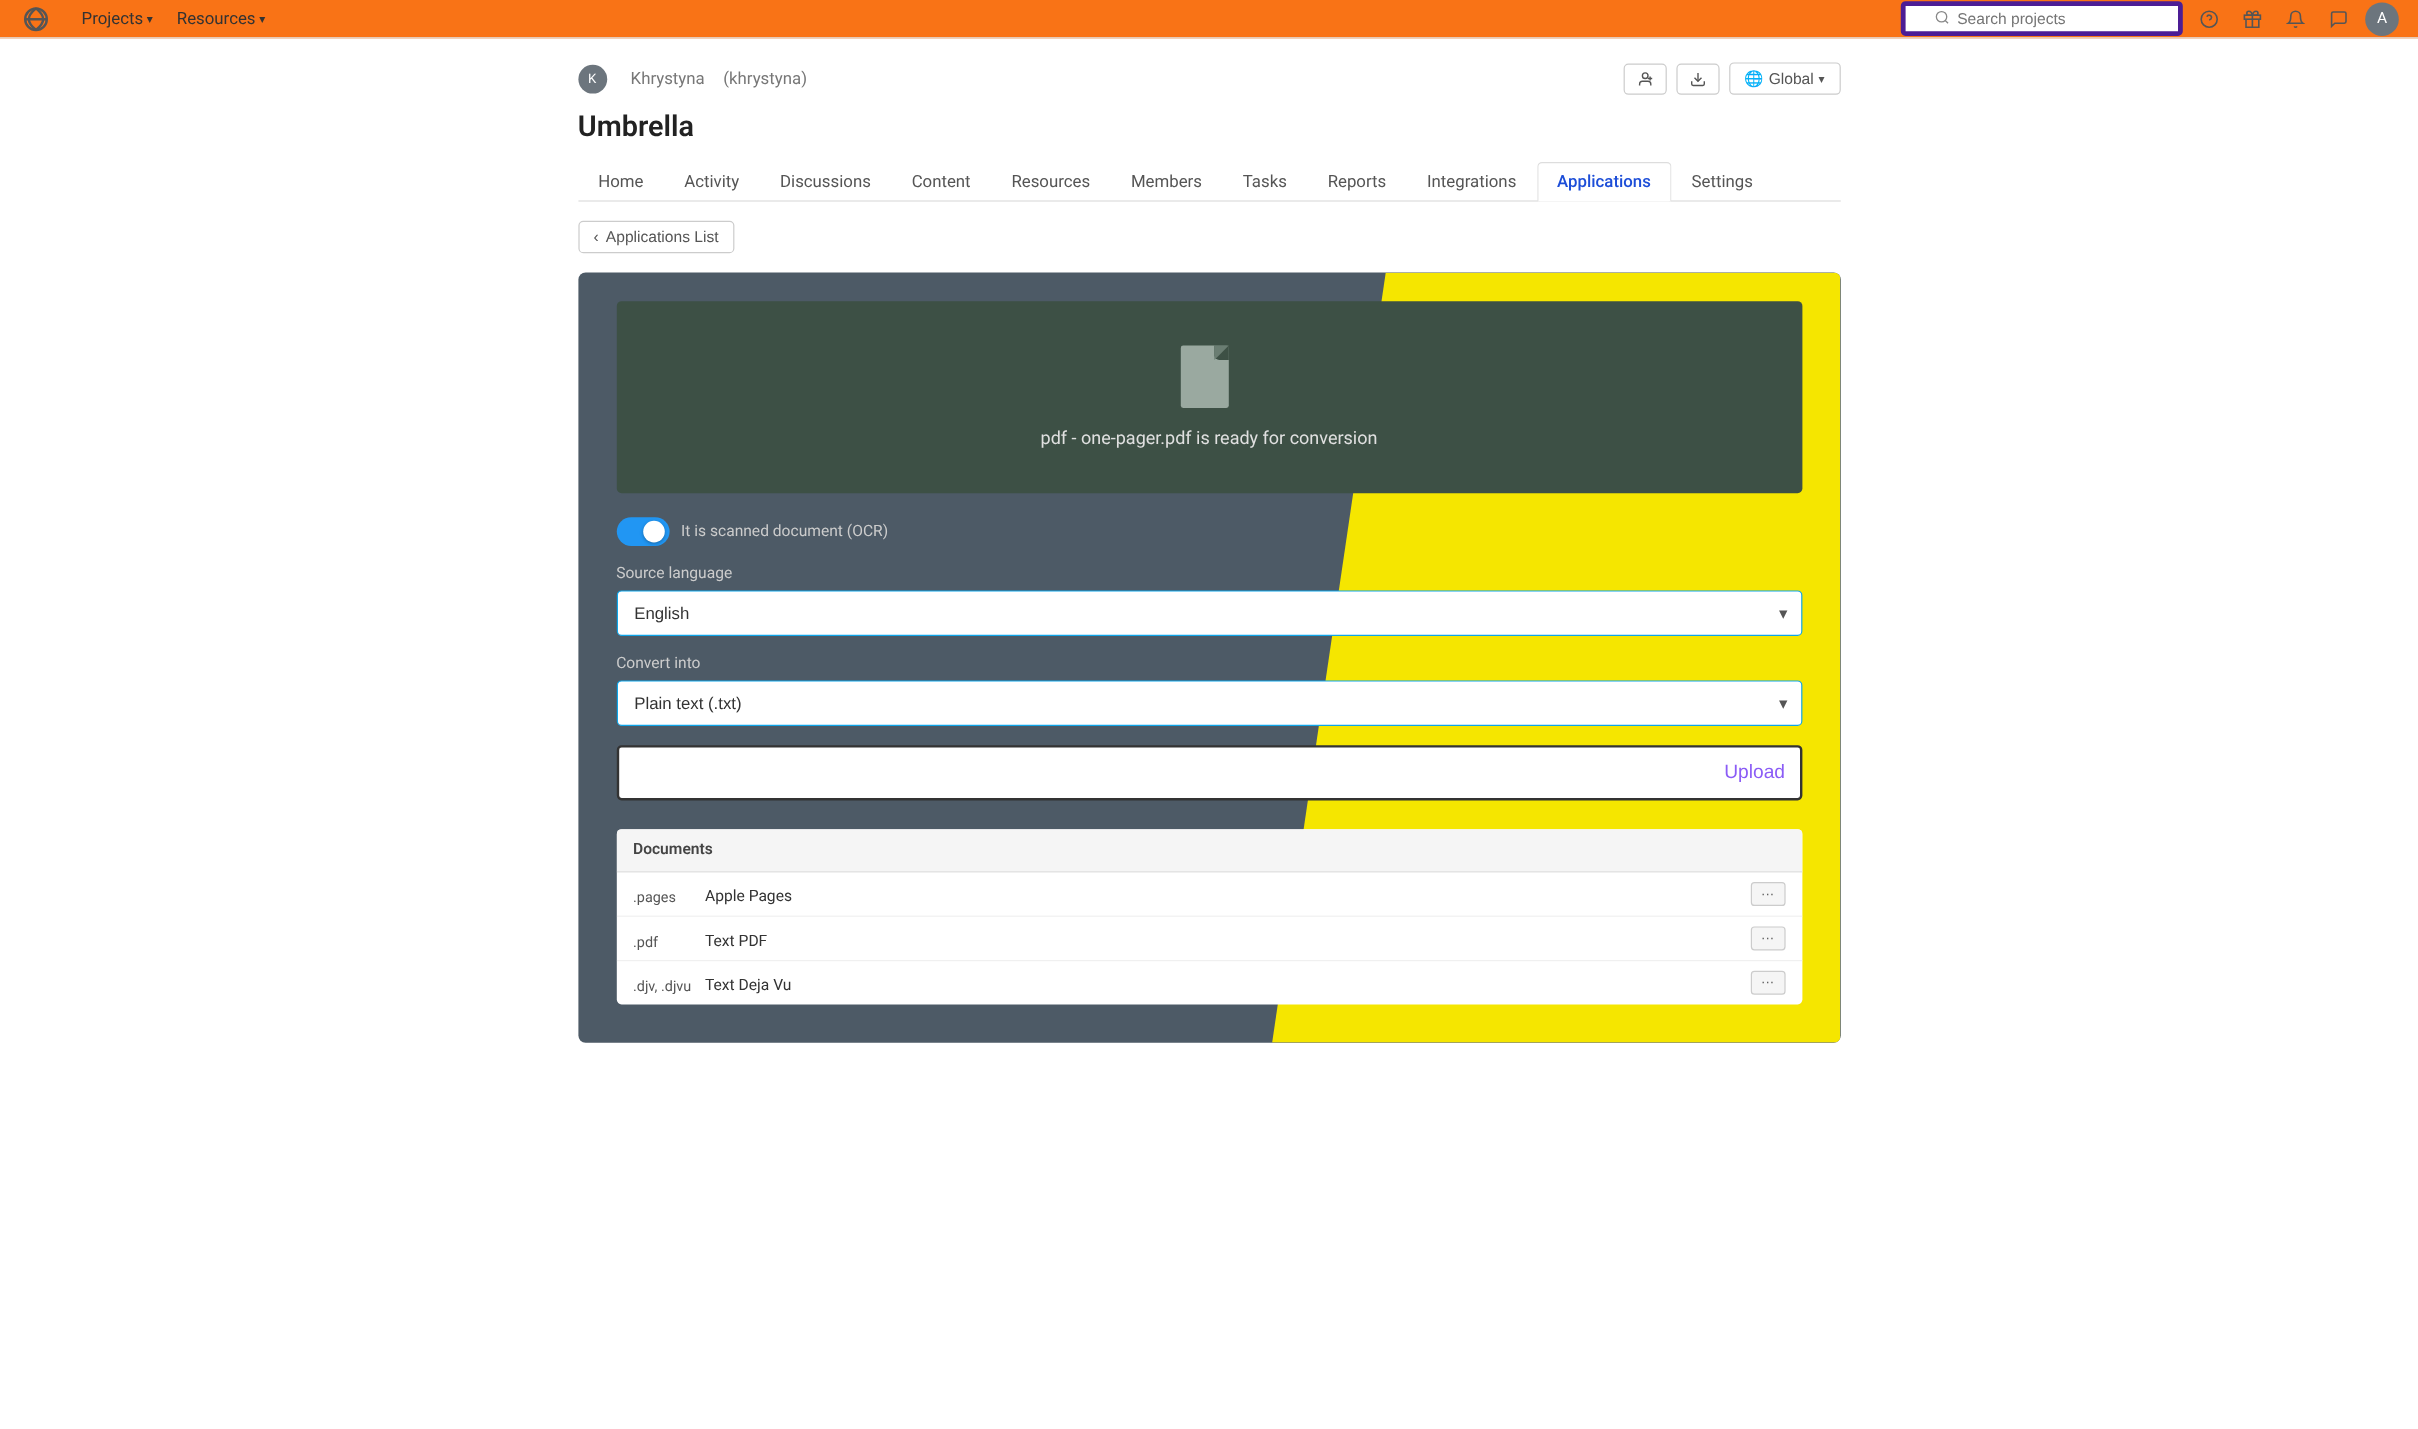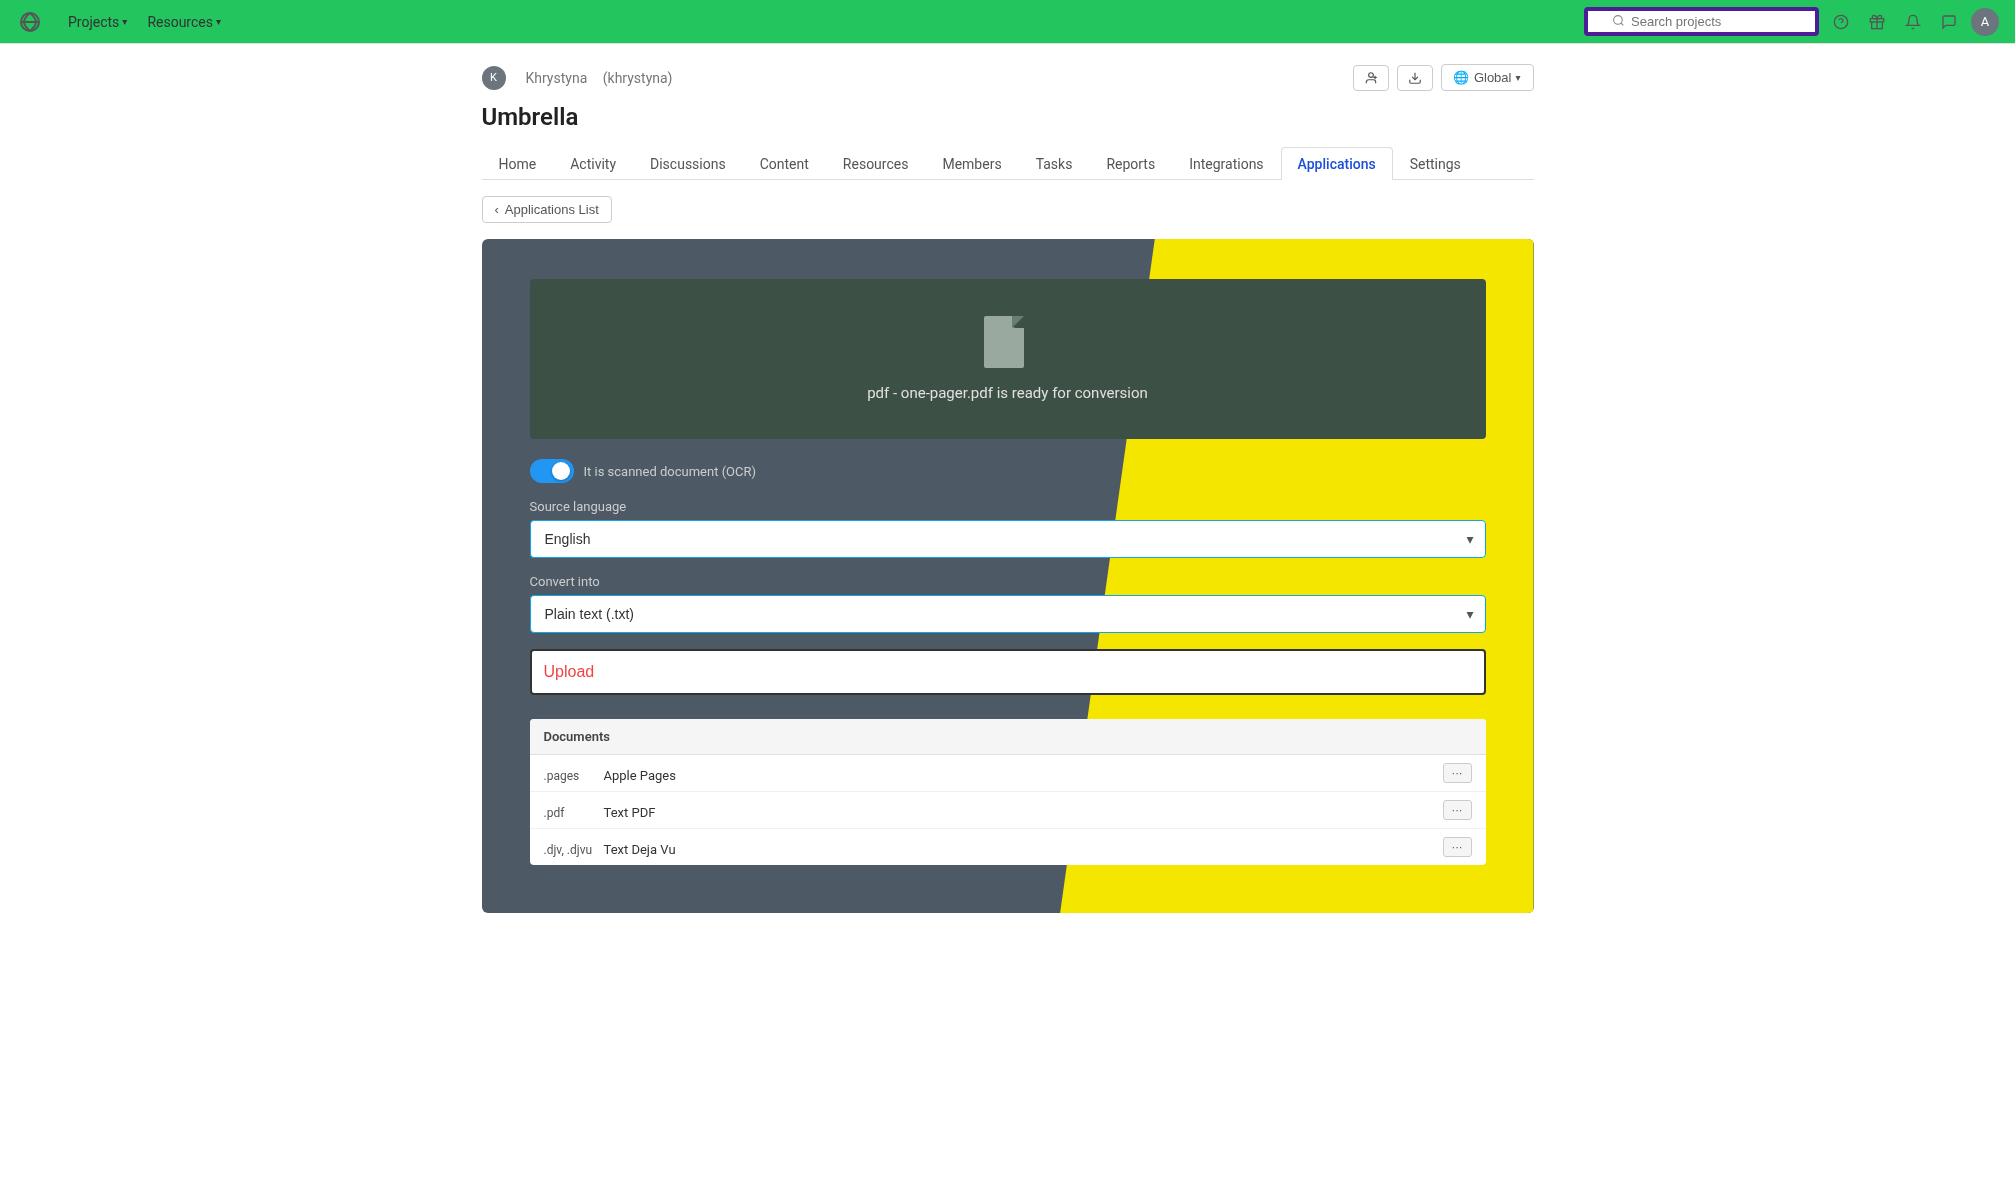--- a/index.html
+++ b/index.html
@@ -2,22 +2,22 @@
 <html><head>
   <meta charset="utf-8">
   <style>
     * { box-sizing: border-box; margin: 0; padding: 0; }
     body { font-family: -apple-system, BlinkMacSystemFont, 'Segoe UI', Roboto, sans-serif; font-size: 14px; background: #fff; color: #333; }
 
     
     .navbar {
       display: flex;
       align-items: center;
-      height: 44px;
-      background: #22c55e;
+      height: 32px;
+      background: #f97316;
       border-bottom: 1px solid #e0e0e0;
       padding: 0 16px;
       gap: 16px;
     }
     .navbar-logo {
       width: 28px;
       height: 28px;
       display: flex; align-items: center; justify-content: center;
     }
     .navbar-logo svg { width: 24px; height: 24px; }
@@ -149,21 +149,21 @@
       background: #fff;
       cursor: pointer;
       font-size: 13px;
       color: #555;
     }
 
     
     .main-card-area {
       background: #4d5a66;
       border-radius: 6px;
-      padding: 16px;
+      padding: 0;
       overflow: hidden;
       position: relative;
     }
 
     
     .card-background {
       position: absolute;
       top: 0; right: 0; bottom: 0; left: 0;
       overflow: hidden;
       z-index: 0;
@@ -291,23 +291,23 @@
 
     
     .upload-btn {
       width: 100%;
       padding: 12px;
       background: #fff;
       border: 2px solid #333;
       border-radius: 4px;
       font-size: 16px;
       font-weight: 500;
-      color: #ef4444;
-      cursor: pointer;
-      text-align: left;
+      color: #8b5cf6;
+      cursor: pointer;
+      text-align: right;
       margin-bottom: 24px;
     }
 
     
     .documents-table {
       background: #fff;
       border-radius: 4px;
       overflow: hidden;
     }
     .documents-header {

